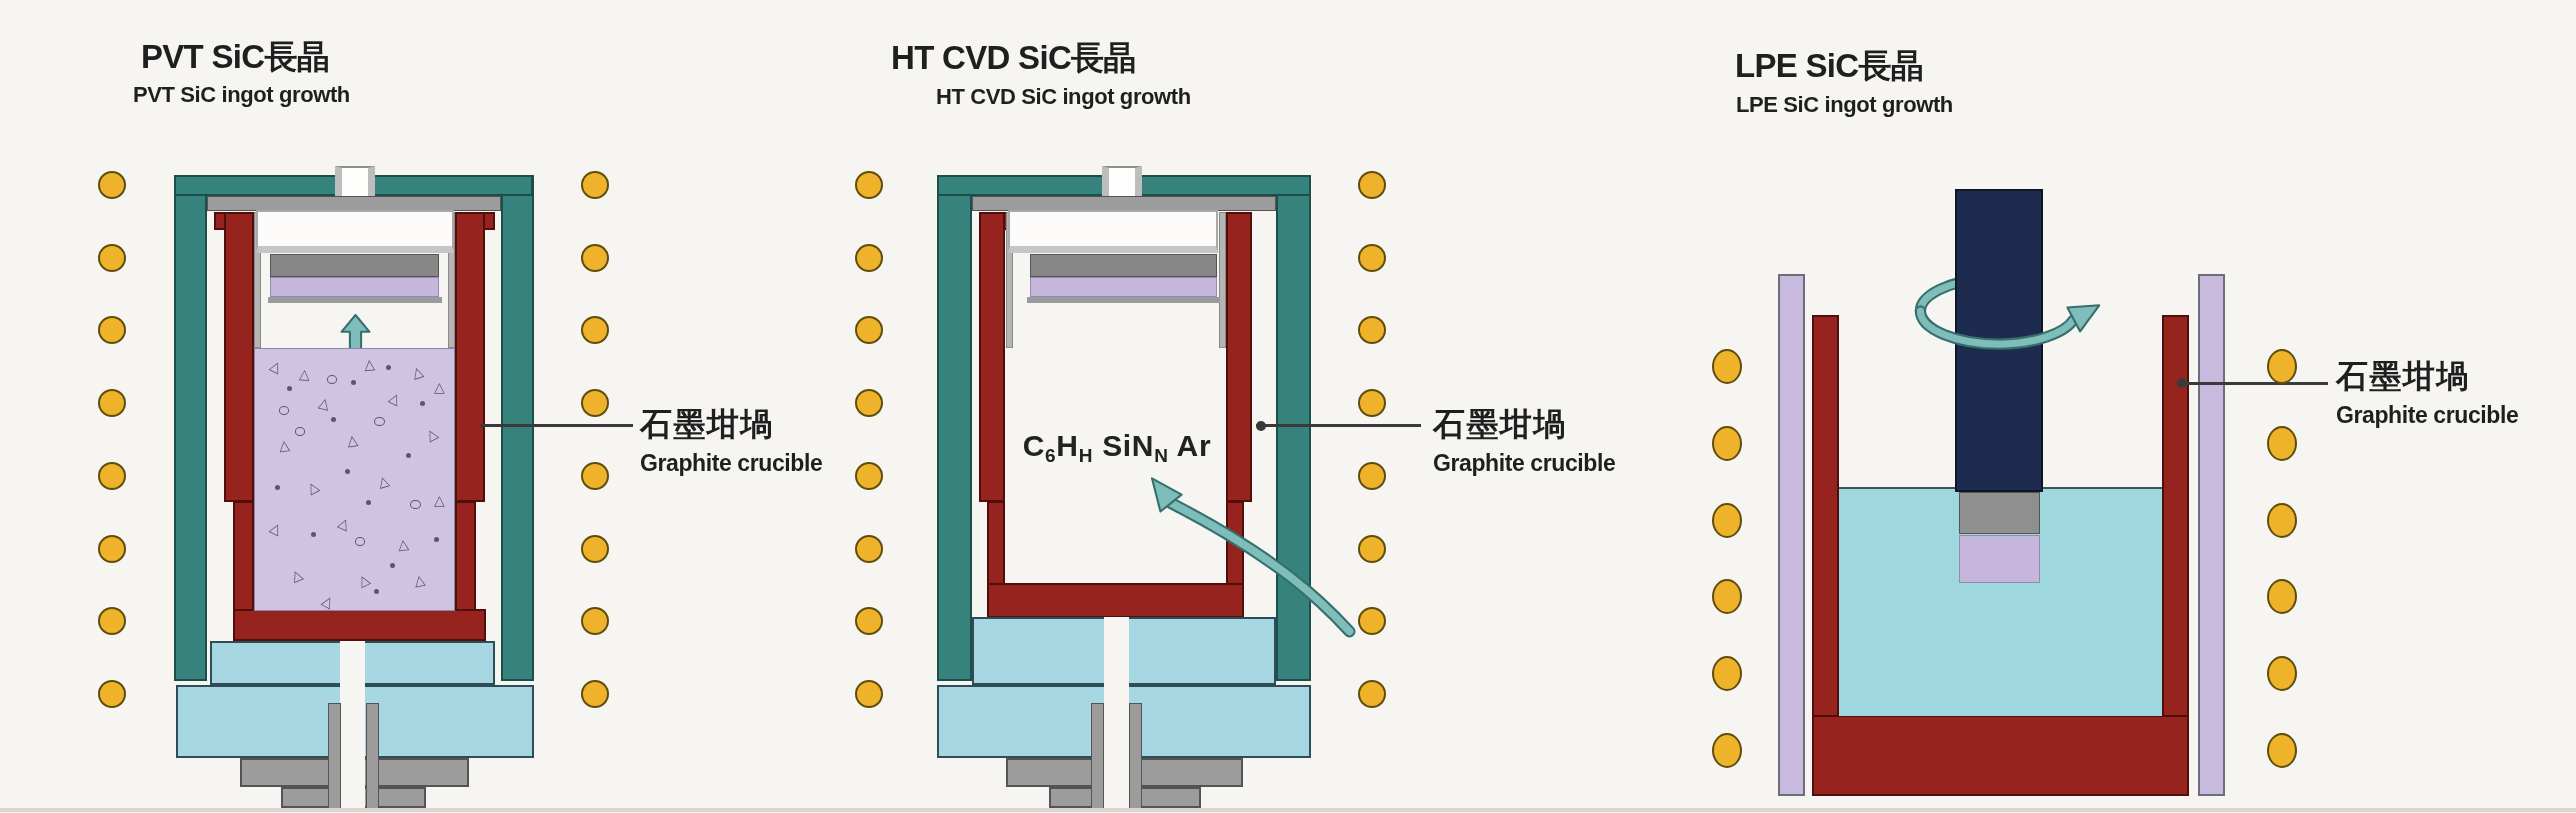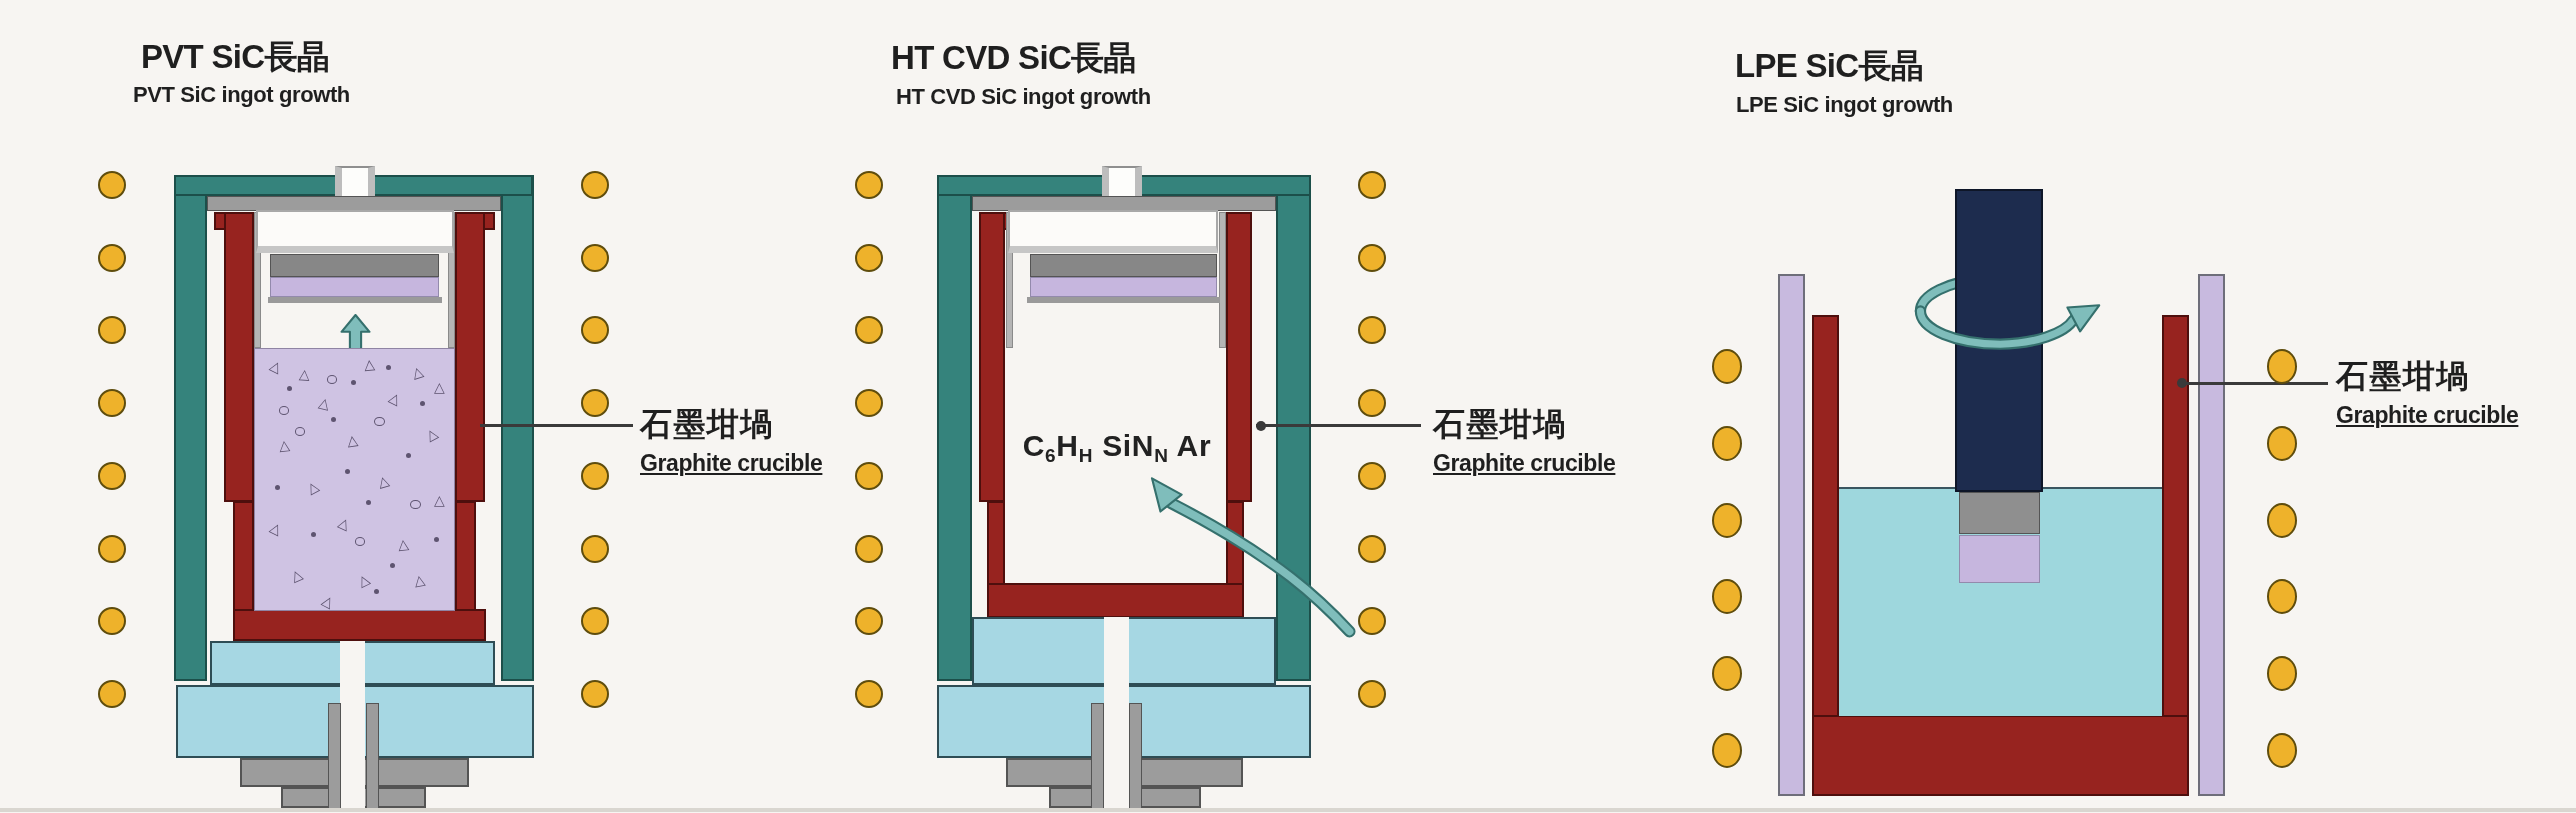--- a/index.html
+++ b/index.html
@@ -21,21 +21,21 @@
             border-left:7px solid #bdbdbd;border-right:7px solid #bdbdbd;}
   .lid{background:#fcfbf9;border:2.8px solid #a8a8a8;border-bottom:7px solid #c6c6c6;}
   .slit{background:var(--bg,#f7f5f2);}
   .leader{background:var(--leader-line,#3a3a3a);height:2.8px;}
   .dot{background:var(--leader-line,#3a3a3a);border-radius:50%;}
   .coil{position:absolute;box-sizing:border-box;background:var(--coil-yellow,#eeb22b);
         border:2.8px solid var(--coil-outline,#5f4d0d);border-radius:50%;}
   .title-zh{font-weight:700;font-size:33px;line-height:1.05;letter-spacing:-0.7px;color:var(--text,#1f1f1f);white-space:nowrap;}
   .title-en{font-weight:700;font-size:22px;line-height:1.1;letter-spacing:-0.4px;color:var(--text,#1f1f1f);white-space:nowrap;}
   .lbl-zh{font-weight:600;font-size:32px;line-height:1;letter-spacing:1.4px;color:var(--text,#1f1f1f);white-space:nowrap;}
-  .lbl-en{font-weight:700;font-size:23px;line-height:1;letter-spacing:-0.4px;color:var(--text,#1f1f1f);white-space:nowrap;text-decoration:underline;}
+  .lbl-en{font-weight:700;font-size:23px;line-height:1;letter-spacing:-0.4px;color:var(--text,#1f1f1f);white-space:nowrap;}
   .gas{font-weight:600;font-size:30px;letter-spacing:0.7px;color:#222;text-align:center;white-space:nowrap;}
   .gas .sub{font-size:19px;position:relative;top:5.6px;}
   .speck{position:absolute;color:var(--speckle,#5e5470);}
   .sp-t{font-size:14px;line-height:1;}
   .sp-d{width:5px;height:5px;border-radius:50%;background:var(--speckle,#5e5470);}
   .sp-r{width:8.5px;height:7px;border-radius:50%;border:1.4px solid var(--speckle,#5e5470);}
   .baseline{background:#d9d6d0;}
 </style>
 </head>
 <body>
@@ -123,21 +123,21 @@
     <div class="abs gray" style="left:328px;top:703px;width:12.7px;height:106px"></div>
     <div class="abs gray" style="left:366px;top:703px;width:12.7px;height:106px"></div>
 
     <div class="abs leader" style="left:480px;top:424px;width:153px"></div>
     <div class="abs lbl-zh" style="left:640px;top:408px">石墨坩堝</div>
     <div class="abs lbl-en" style="left:640px;top:452px">Graphite crucible</div>
   </section>
 
   <section>
     <div class="abs title-zh" style="left:891px;top:41px">HT CVD SiC長晶</div>
-    <div class="abs title-en" style="left:896px;top:85px">HT CVD SiC ingot growth</div>
+    <div class="abs title-en" style="left:936px;top:85px">HT CVD SiC ingot growth</div>
 
     <div class="abs teal" style="left:937px;top:175px;width:35px;height:506px"></div>
     <div class="abs teal" style="left:1276px;top:175px;width:35px;height:506px"></div>
     <div class="abs teal" style="left:937px;top:175px;width:374px;height:20.5px"></div>
 
     <div class="abs whitecol" style="left:1102px;top:166px;width:40px;height:61px"></div>
     <div class="abs gray" style="left:972px;top:196px;width:304px;height:15px"></div>
 
     <div class="abs red" style="left:979px;top:212px;width:33px;height:18.4px"></div>
     <div class="abs red" style="left:1219px;top:212px;width:33px;height:18.4px"></div>

